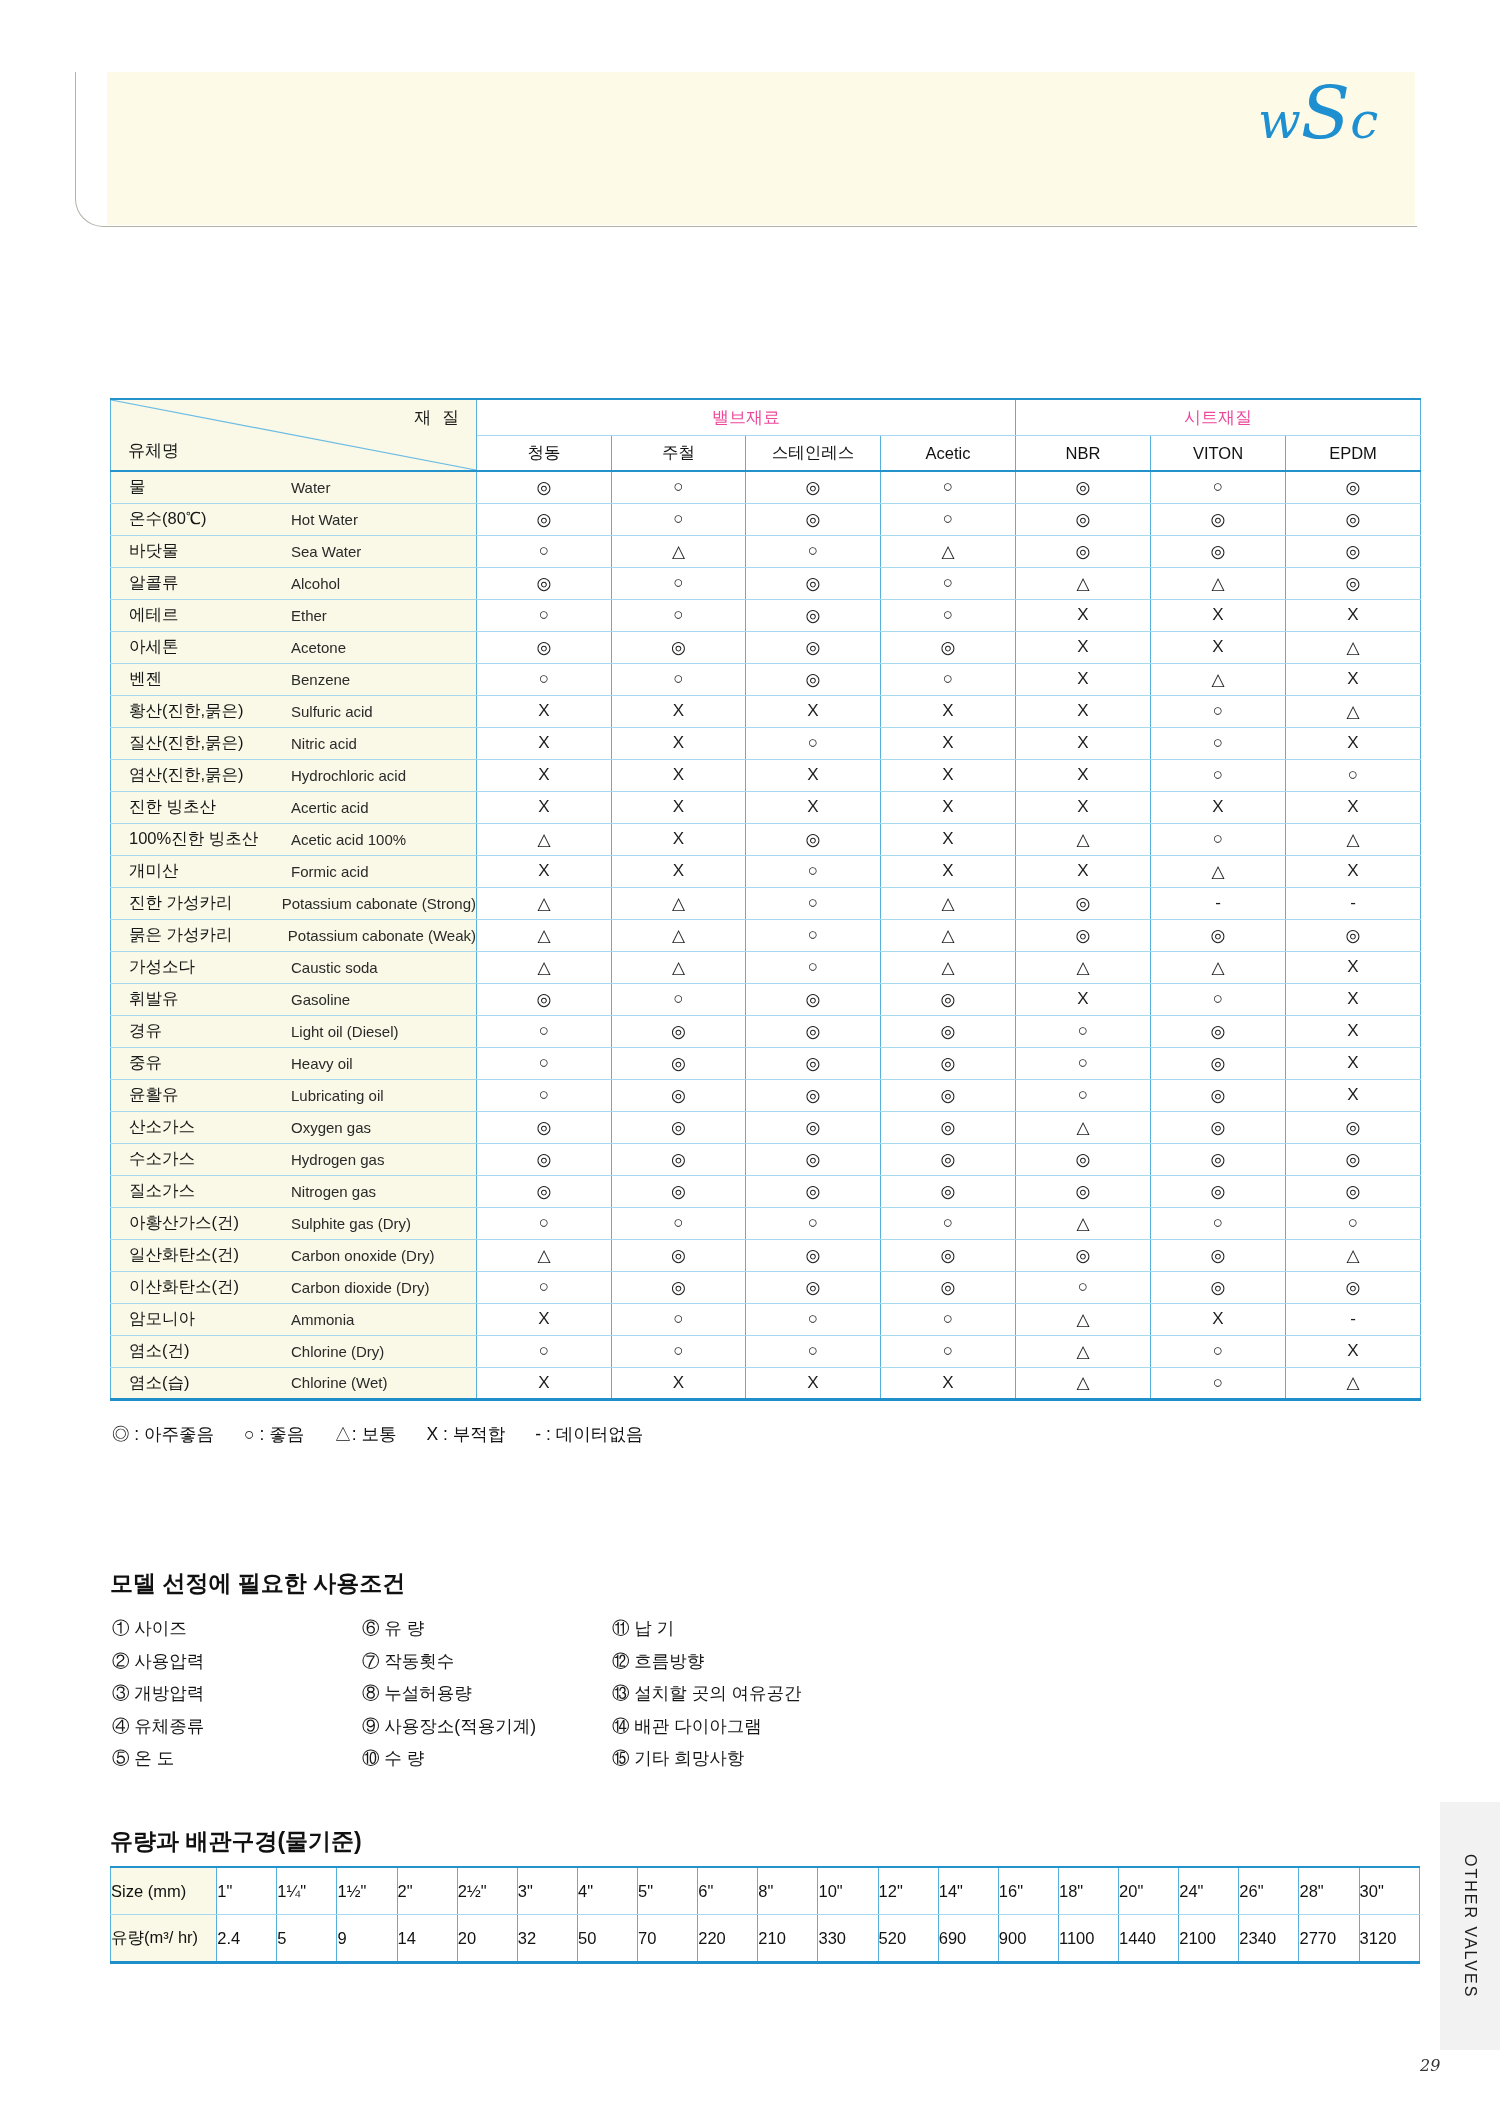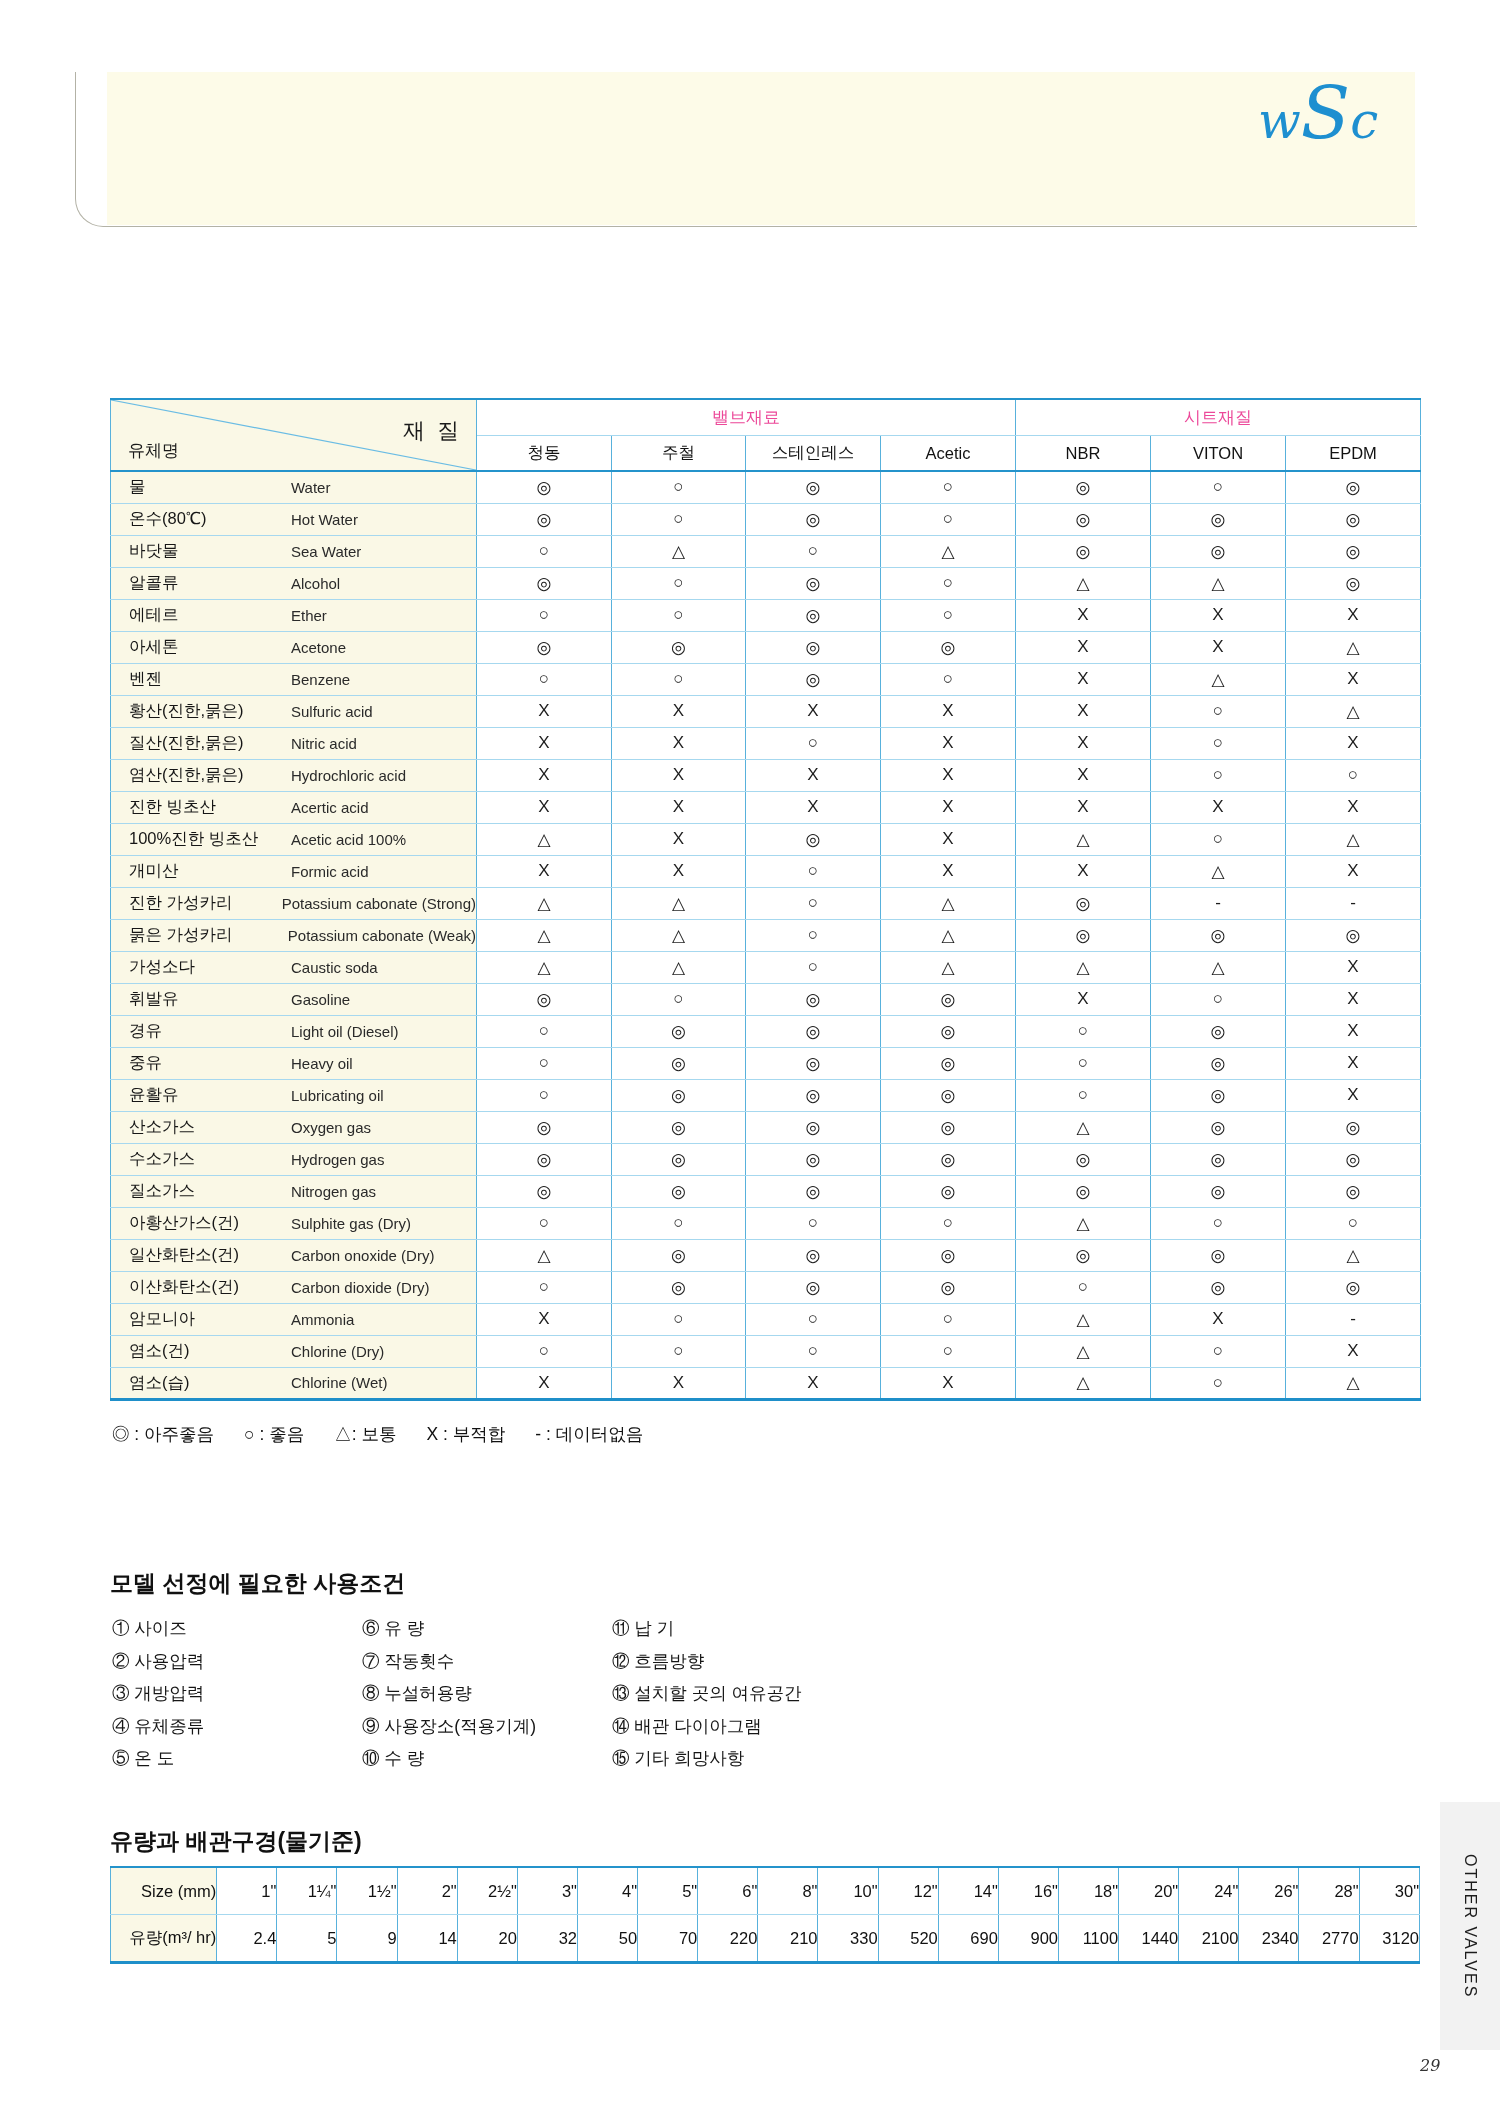--- a/index.html
+++ b/index.html
@@ -43,21 +43,21 @@
     border-top:1px solid #A6D8EF; border-bottom:1px solid #A6D8EF;
     border-left:1px solid #58B1DC; border-right:1px solid #58B1DC;
     padding:0; font-weight:400;
   }
   table.compat thead tr.grp th { height:35px; font-size:17px; color:#ec4899; background:#fff; }
   table.compat thead tr.sub th { height:34px; font-size:16.5px; color:#111; background:#fff; border-bottom:2px solid #2493CB;margin-top:28px; }
   td.diag {
     background:#FAF8E6; position:relative; border-bottom:2px solid #2493CB !important;
   }
   td.diag svg { position:absolute; left:0; top:0; width:100%; height:100%; display:block; }
-  .corner-top { position:absolute; top:16px; right:14px; font-size:22px; letter-spacing:3px;text-align:center; }
+  .corner-top { position:absolute; top:6px; right:14px; font-size:17px; letter-spacing:3px;text-align:center; }
   .corner-bottom { position:absolute; bottom:8px; left:17px; font-size:17px; }
   table.compat tbody tr { height:32px; }
   table.compat td.name { background:#FAF8E6; }
   .name-wrap { display:flex; align-items:center; height:100%; }
   .name-wrap .kr { width:162px; padding-left:18px; font-size:16.5px; color:#161616; white-space:nowrap; }
   .name-wrap .en { font-size:15px; color:#2a2a2a; white-space:nowrap; }
   table.compat td.sym { text-align:center; font-size:17px; color:#1d1d1d; background:#fff; }
 
   
   .legend { position:absolute; left:112px; top:1422px; font-size:17.5px; color:#111; }
@@ -76,21 +76,21 @@
   .flow-title { position:absolute; left:110px; top:1826px; font-size:23px; font-weight:bold; color:#111; }
   table.flow {
     position:absolute; left:110px; top:1866px; width:1310px;
     border-collapse:collapse; table-layout:fixed;
     border-top:2px solid #2493CB; border-bottom:3px solid #1F8FC9;
     border-left:1px solid #58B1DC; border-right:1px solid #58B1DC;
   }
   table.flow td, table.flow th {
     border-top:1px solid #A6D8EF; border-bottom:1px solid #A6D8EF;
     border-left:1px solid #58B1DC; border-right:1px solid #58B1DC;
-    height:46px; text-align:right; font-weight:400; padding:0;
+    height:46px; text-align:left; font-weight:400; padding:0;
   }
   table.flow th.hd { background:#FAF8E6; font-size:16.5px; color:#111; }
   table.flow td { font-size:16.5px; color:#111; background:#fff; }
 
   
   .side-tab {
     position:absolute; left:1440px; top:1802px; width:60px; height:248px;
     background:#F2F2F2; display:flex; align-items:center; justify-content:center;
   }
   .side-tab span {

